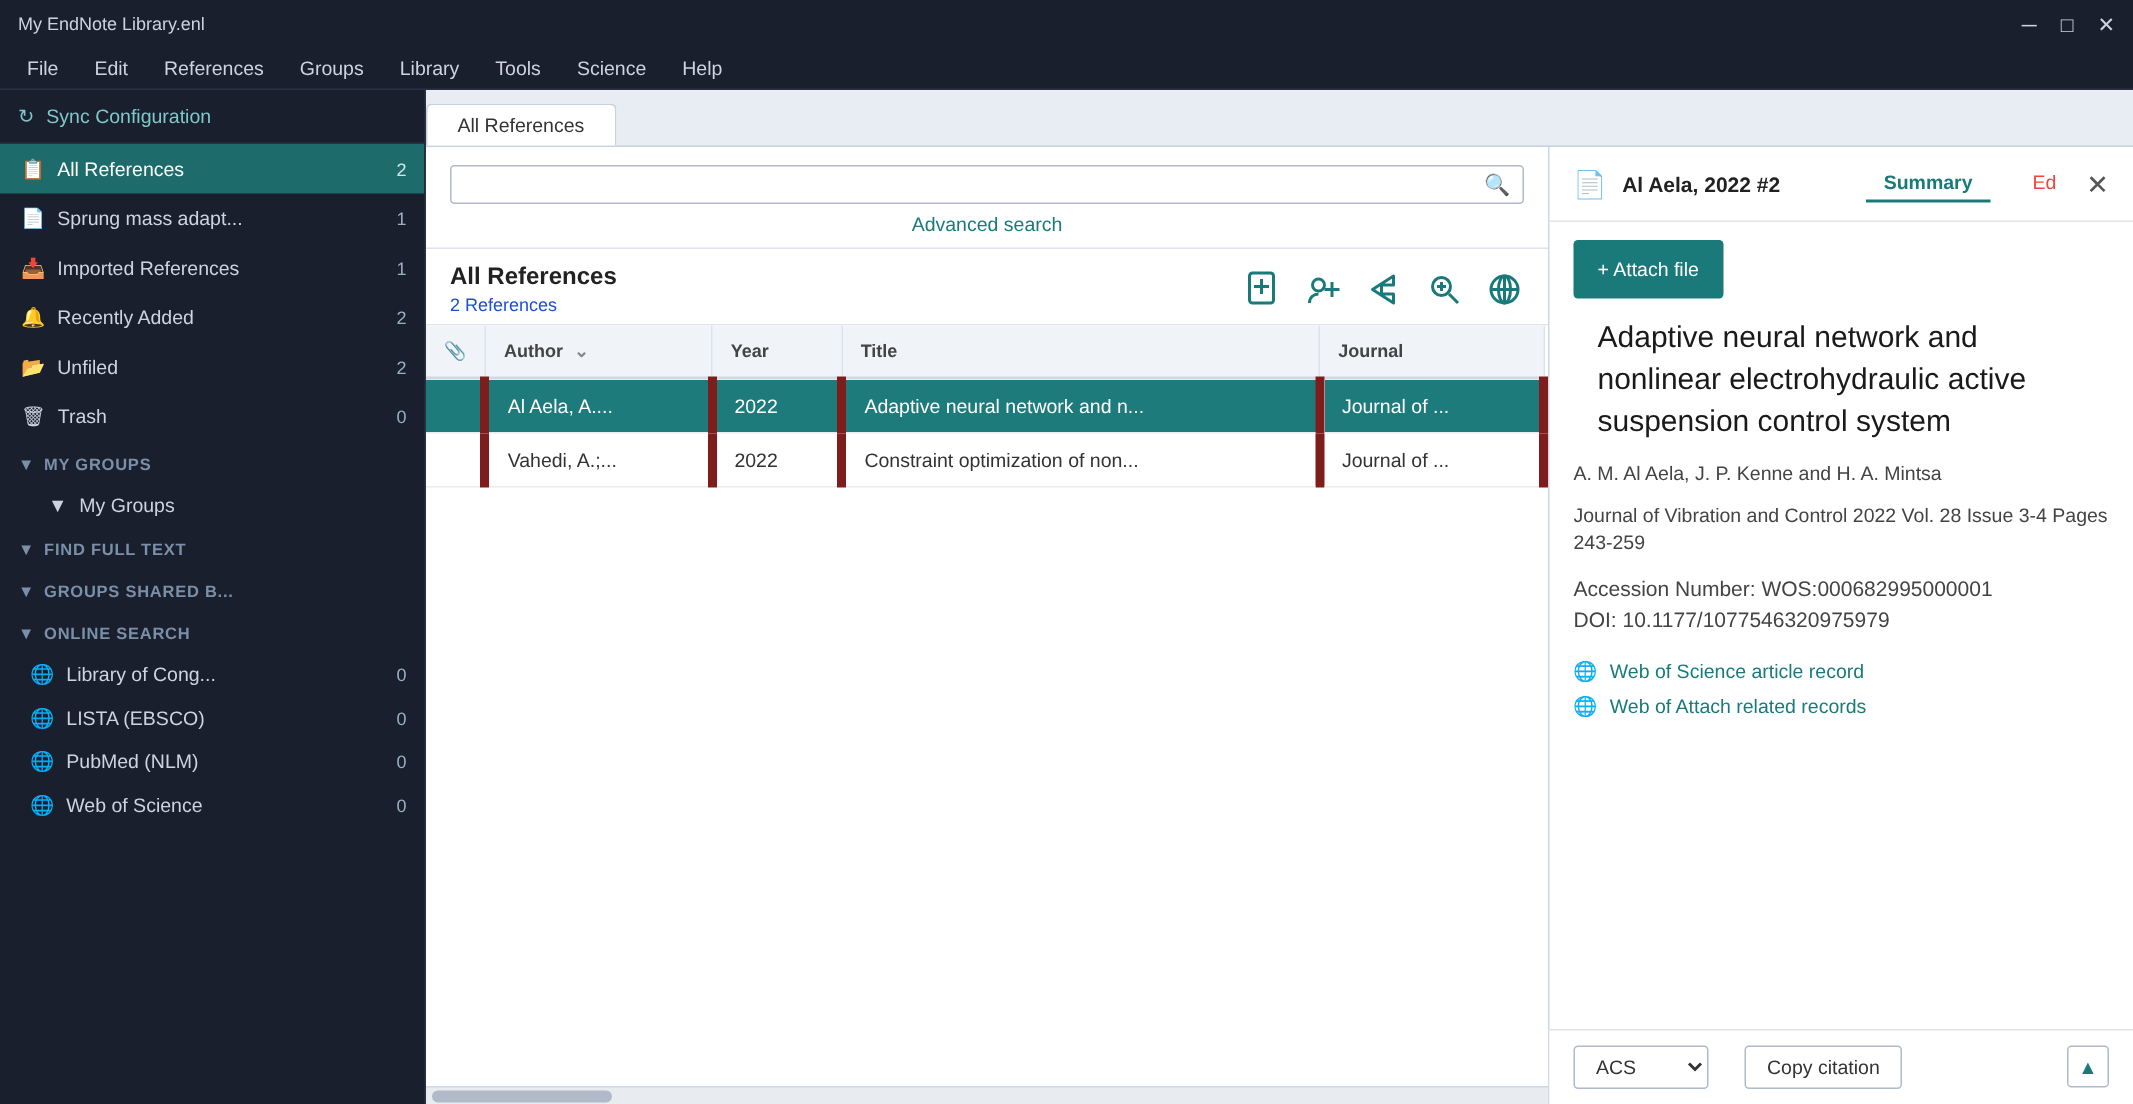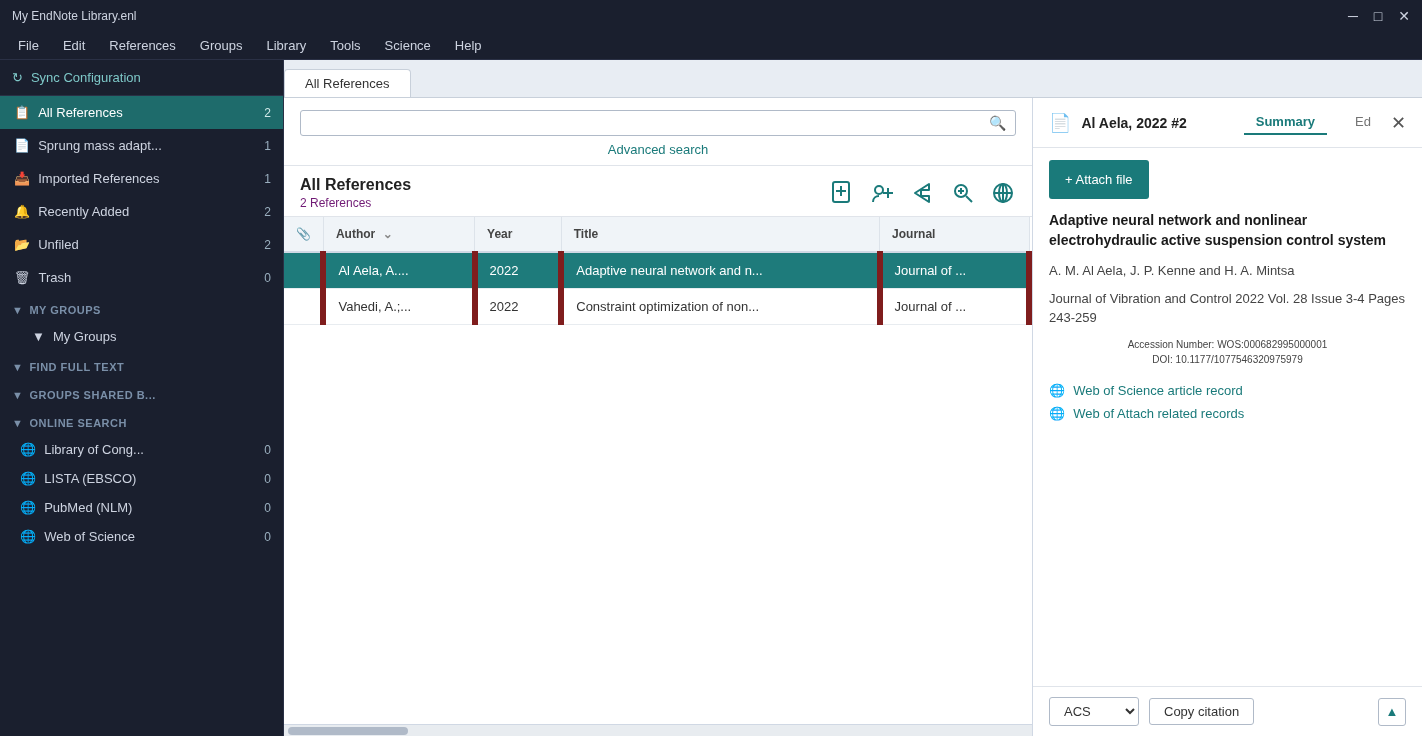--- a/index.html
+++ b/index.html
@@ -180,21 +180,21 @@
     
     .refs-header {
       background: #ffffff;
       padding: 10px 16px 6px 16px;
       display: flex;
       align-items: center;
       justify-content: space-between;
       border-bottom: 1px solid #e0e4ea;
     }
     .refs-title { font-size: 16px; font-weight: 600; color: #222; }
-    .refs-count { font-size: 12px; color: #701a75; margin-top: 2px; }
+    .refs-count { font-size: 12px; color: #1d4ed8; margin-top: 2px; }
     .refs-actions { display: flex; gap: 14px; align-items: center; }
     .refs-action-icon {
       color: #1a7a7a;
       font-size: 20px;
       cursor: pointer;
       display: flex;
       align-items: center;
       justify-content: center;
     }
 
@@ -248,21 +248,21 @@
       justify-content: space-between;
     }
     .right-panel-title-area { display: flex; align-items: center; gap: 10px; }
     .right-panel-ref-icon { color: #555; font-size: 18px; }
     .right-panel-ref-id { font-size: 14px; font-weight: 600; color: #222; }
     .right-panel-tabs { display: flex; gap: 16px; }
     .right-panel-tab {
       padding: 4px 12px;
       font-size: 13px;
       cursor: pointer;
-      color: #737373;
+      color: #ef4444;
       border-bottom: 2px solid transparent;
     }
     .right-panel-tab.active { color: #1a7a7a; border-bottom: 2px solid #1a7a7a; font-weight: 600; }
     .right-panel-close { color: #555; cursor: pointer; font-size: 18px; }
 
     .attach-file-btn {
       margin: 12px 16px;
       background: #1a7a7a;
       color: #ffffff;
       border: none;
@@ -274,39 +274,39 @@
       align-items: center;
       gap: 6px;
       width: fit-content;
     }
 
     .right-panel-content { padding: 0 16px; flex: 1; overflow-y: auto; }
     .right-panel-content::-webkit-scrollbar { width: 6px; }
     .right-panel-content::-webkit-scrollbar-thumb { background: #b0bac8; border-radius: 3px; }
 
     .ref-main-title {
-      font-size: 14px;
-      font-weight: 700;
+      font-size: 20px;
+      font-weight: 400;
       color: #1a1a1a;
       line-height: 1.4;
       margin-bottom: 12px;
+      margin-left: 16px;
     }
     .ref-authors { color: #444; font-size: 13px; margin-bottom: 10px; line-height: 1.4; }
     .ref-journal { color: #444; font-size: 13px; margin-bottom: 10px; line-height: 1.4; }
-    .ref-accession { color: #444; font-size: 10px; line-height: 1.5; margin-bottom: 16px; text-align: center; }
+    .ref-accession { color: #444; font-size: 14px; line-height: 1.5; margin-bottom: 16px; }
     .ref-links { display: flex; flex-direction: column; gap: 8px; padding-bottom: 16px; }
     .ref-link { color: #1a7a7a; font-size: 13px; cursor: pointer; display: flex; align-items: center; gap: 8px; }
 
     
     .citation-bar {
       border-top: 1px solid #e0e4ea;
       padding: 10px 16px;
       display: flex;
-      align-items: center;
-      gap: 10px;
+      gap: 24px;
       background: #ffffff;
     }
     .citation-select {
       border: 1px solid #b0bac8;
       border-radius: 3px;
       padding: 5px 10px;
       font-size: 13px;
       background: #ffffff;
       color: #333;
       cursor: pointer;

